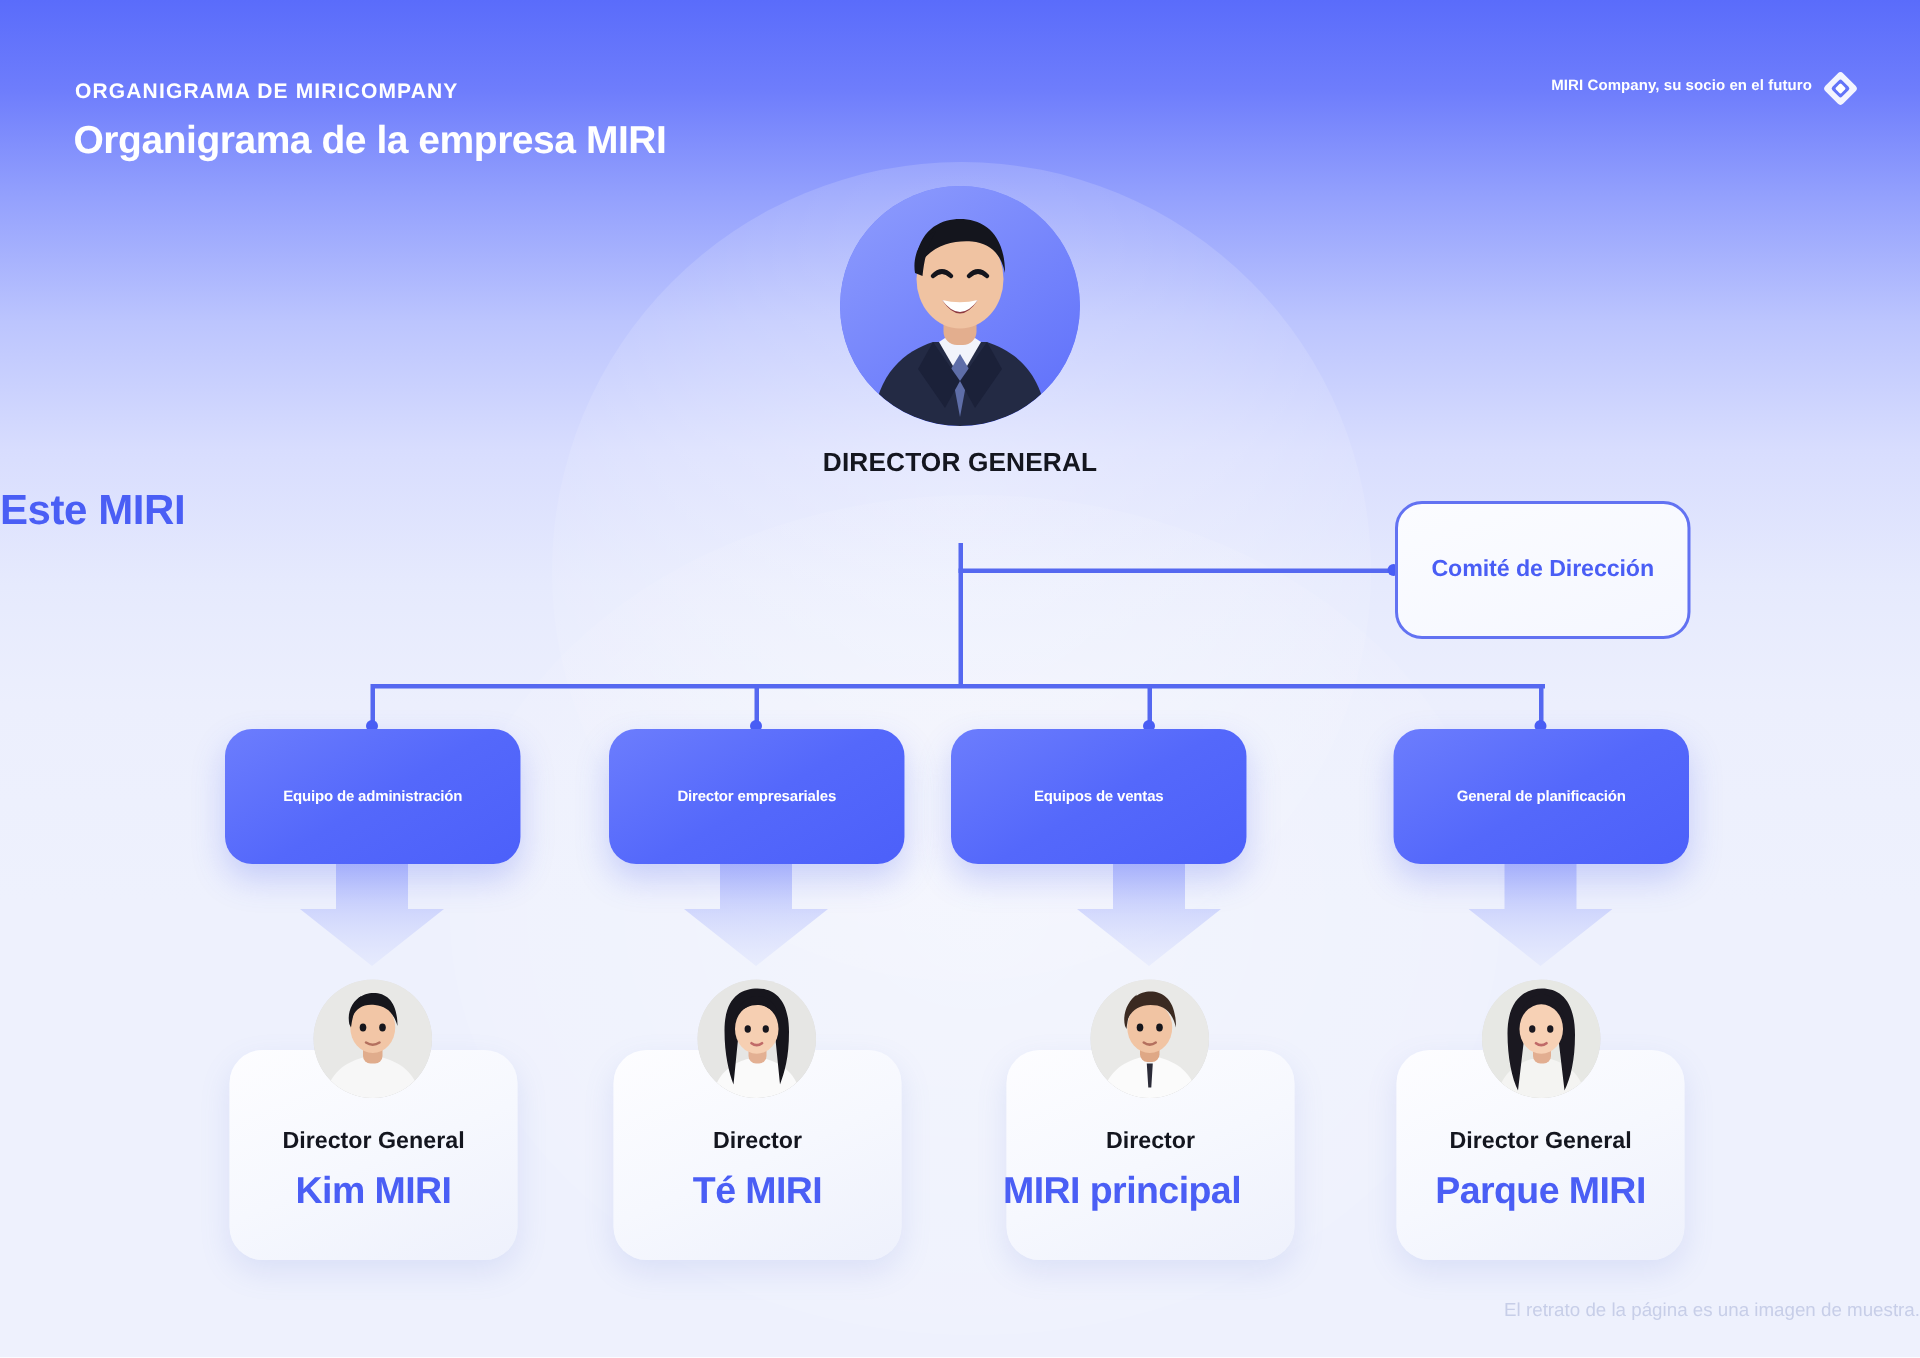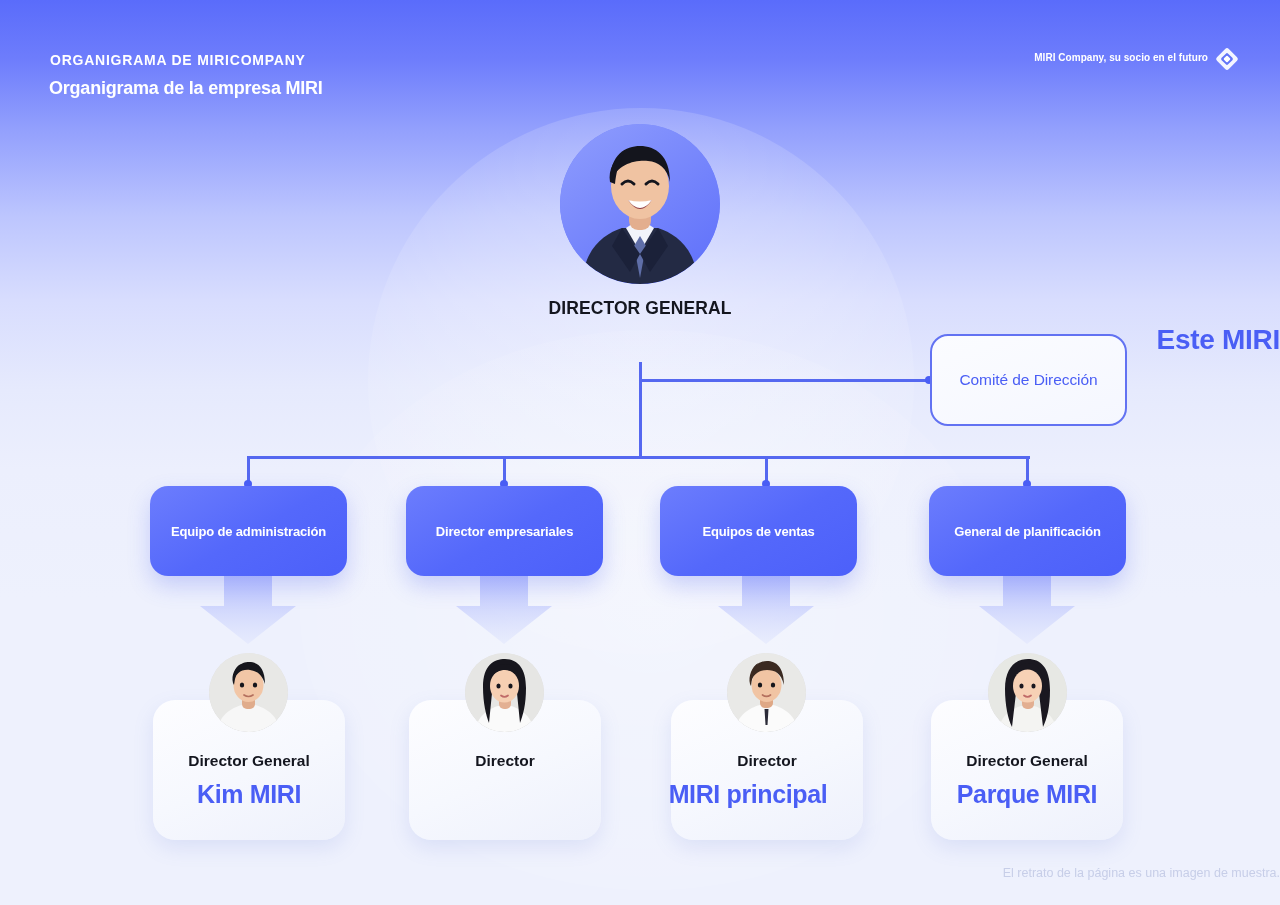--- a/index.html
+++ b/index.html
@@ -65,21 +65,21 @@
     top: 52px;
     font-size: 14px;
     font-weight: bold;
     letter-spacing: 0.055em;
     color: #ffffff;
   }
   .headline {
     position: absolute;
     left: 49px;
     top: 78px;
-    font-size: 18px;
+    font-size: 26px;
     font-weight: bold;
     letter-spacing: -0.012em;
     color: #ffffff;
   }
   .tagline {
     position: absolute;
     right: 72px;
     top: 52px;
     font-size: 10px;
     font-weight: bold;
@@ -115,21 +115,21 @@
     font-size: 17.5px;
     font-weight: bold;
     color: #14161f;
     letter-spacing: 0.005em;
   }
   .ceo-name {
     position: absolute;
     left: 0;
     right: 0;
     top: 324px;
-    text-align: right;
+    text-align: left;
     font-size: 28px;
     font-weight: bold;
     color: #4a5ef5;
     letter-spacing: -0.01em;
   }
 
   
   .conn { position: absolute; background: #5568f0; }
   .v-trunk-a { left: 639px; top: 362px; width: 2.5px; height: 95px; }
   .h-to-committee { left: 639px; top: 379px; width: 292px; height: 2.5px; }
@@ -151,41 +151,41 @@
     height: 92px;
     border: 2.2px solid #6272f2;
     border-radius: 18px;
     background: linear-gradient(160deg, #fbfcff 0%, #f5f7ff 100%);
     display: flex;
     align-items: center;
     justify-content: center;
   }
   .committee-label {
     font-size: 15.5px;
-    font-weight: normal;
+    font-weight: bold;
     color: #4a5ef5;
     letter-spacing: -0.005em;
     white-space: nowrap;
   }
 
   
   .dept {
     position: absolute;
     top: 486px;
     width: 197px;
     height: 90px;
     border-radius: 18px;
     background: linear-gradient(150deg, #6c7dfd 0%, #5468fb 52%, #4c60fa 100%);
     box-shadow: 0 10px 22px rgba(80,100,240,0.26);
     display: flex;
     align-items: center;
     justify-content: center;
   }
   .dept-label {
-    font-size: 13px;
+    font-size: 10px;
     font-weight: bold;
     color: #ffffff;
     white-space: nowrap;
     letter-spacing: -0.012em;
   }
 
   .arrow-down {
     position: absolute;
     top: 576px;
     width: 96px;
@@ -320,21 +320,21 @@
   <div class="committee">
     <span class="committee-label">Comité de Dirección</span>
   </div>
 
   <div class="dept" style="left:150px;">
     <span class="dept-label">Equipo de administración</span>
   </div>
   <div class="dept" style="left:406px;">
     <span class="dept-label">Director empresariales</span>
   </div>
-  <div class="dept" style="left:660px;">
+  <div class="dept" style="left:634px;">
     <span class="dept-label">Equipos de ventas</span>
   </div>
   <div class="dept" style="left:929px;">
     <span class="dept-label">General de planificación</span>
   </div>
 
   <div class="arrow-down" style="left:200px;">
     <svg viewBox="0 0 96 68" width="96" height="68">
       <defs>
         <linearGradient id="arwG" x1="0" y1="0" x2="0" y2="1">
@@ -400,20 +400,21 @@
         <path d="M18 34 C18 12 29 6 40 6 C51 6 61 13 61 35 C61 52 58 62 55 70 L52 40 L27 40 L24 70 C21 62 18 50 18 34 Z" fill="#17161d"></path>
         <ellipse cx="39.5" cy="33" rx="14.5" ry="16.5" fill="#f6cfb2"></ellipse>
         <path d="M25 26 C28 14 35 11 40 11 C46 11 53 15 55 27 C50 19 44 17 40 17 C35 17 29 19 25 26 Z" fill="#17161d"></path>
         <ellipse cx="33.5" cy="33" rx="2.1" ry="2.5" fill="#17161d"></ellipse>
         <ellipse cx="45.5" cy="33" rx="2.1" ry="2.5" fill="#17161d"></ellipse>
         <path d="M36 42.5 q3.5 2.6 7 0" stroke="#c06a68" stroke-width="1.8" fill="none" stroke-linecap="round"></path>
       </g>
     </svg>
   </div>
   <div class="person-role" style="left:409px;">Director</div>
+  <div class="person-name" style="left:375px;">Té MIRI</div>
 
   <div class="person-card" style="left:671px;"></div>
   <div class="person-photo" style="left:727px;">
     <svg viewBox="0 0 79 79" width="79" height="79">
       <defs>
           <clipPath id="p3">
             <circle cx="39.5" cy="39.5" r="39.5"></circle>
           </clipPath>
         </defs>
       <g clip-path="url(#p3)">

